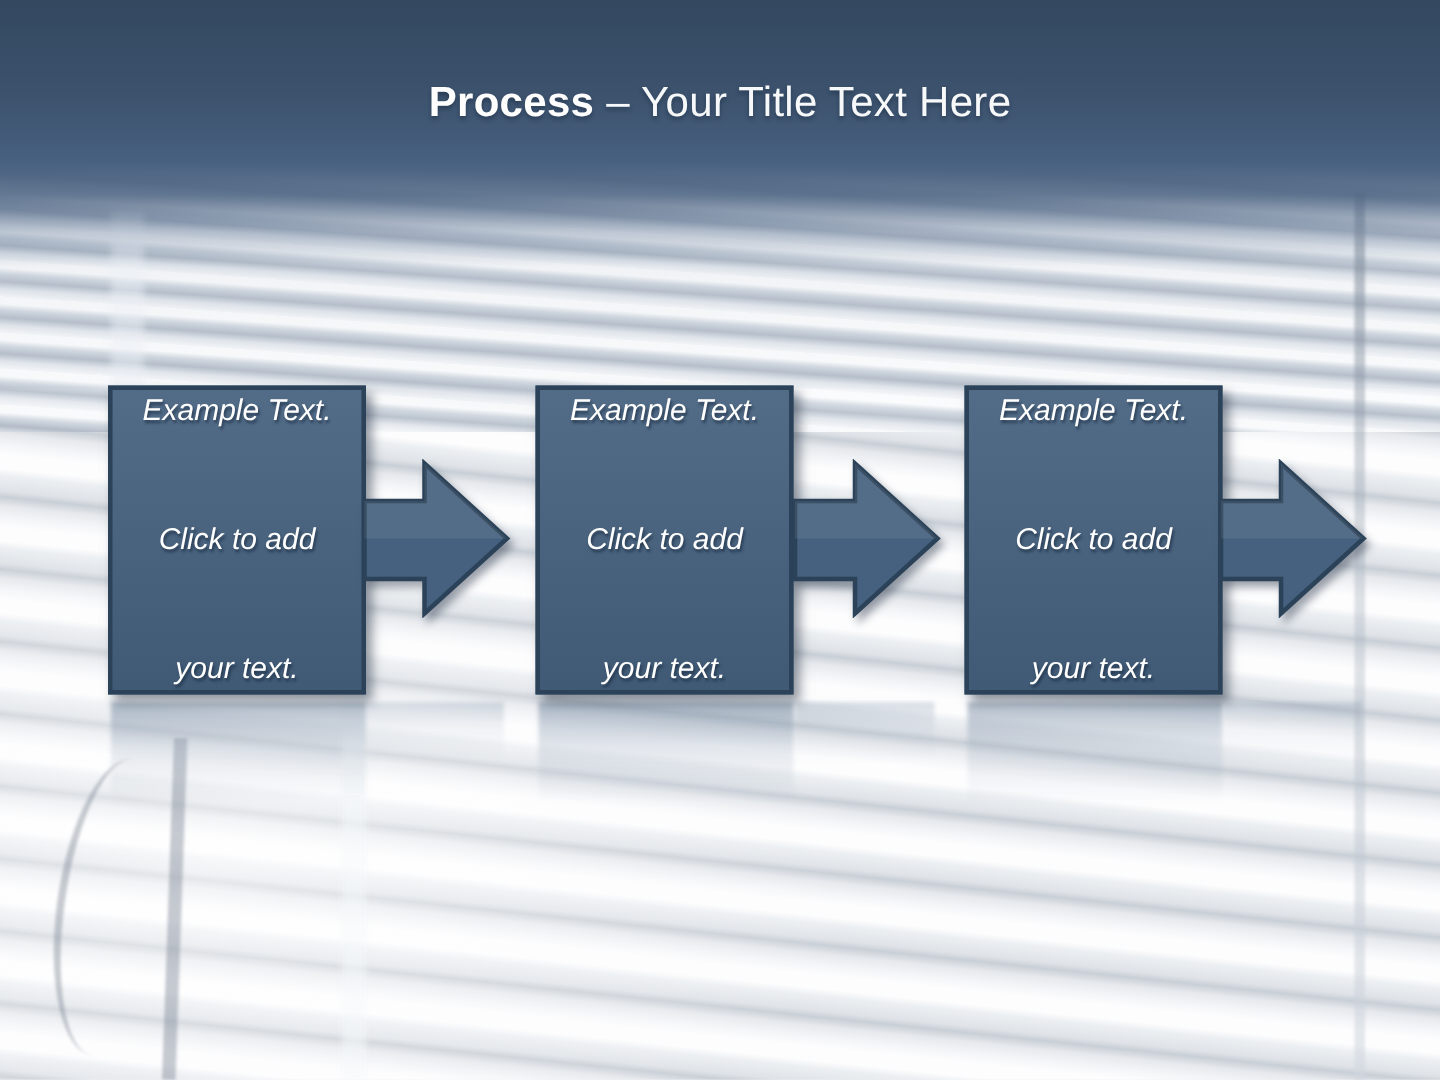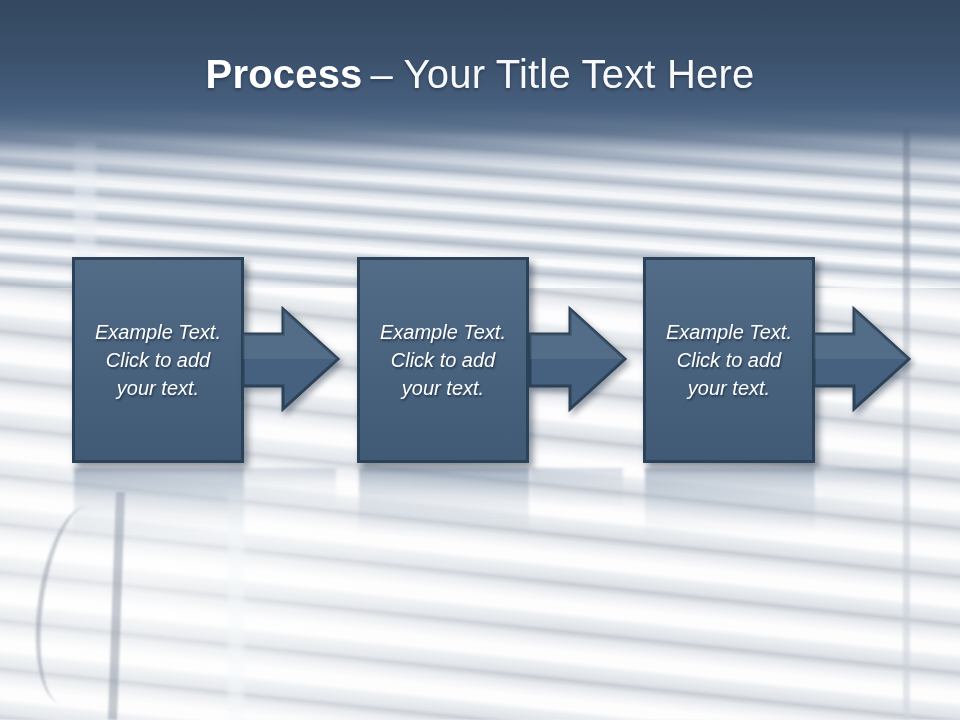--- a/index.html
+++ b/index.html
@@ -44,42 +44,42 @@
 
   
   .header{
     position:absolute;left:0;top:0;width:100%;height:178px;z-index:2;
     background:linear-gradient(180deg,
       var(--header_top,#33485f) 0%, #3c526d 35%, var(--header_bottom,#47607f) 60%,
       rgba(78,101,131,0.85) 73%, rgba(110,130,158,0.35) 87%, rgba(150,165,185,0) 100%);
   }
   .title{
     position:absolute;left:0;top:52px;width:100%;text-align:center;z-index:3;
-    color:#f6f8fa;font-size:40px;letter-spacing:0.2px;
+    color:#f6f8fa;font-size:28px;letter-spacing:0.2px;
     text-shadow:0 2px 3px rgba(18,32,50,0.45);
   }
   .title .bold{font-weight:bold;color:#ffffff;}
   .title .rest{font-weight:normal;margin-left:8px;}
 
   
   .refl{position:absolute;z-index:1;filter:blur(1.5px);
     background:linear-gradient(180deg, rgba(122,142,165,0.55), rgba(158,173,190,0.26) 45%, rgba(200,210,220,0) 100%);}
   .refl.box{top:468px;width:170px;height:68px;}
   .refl.arr{top:468px;width:92px;height:40px;opacity:0.5;}
   .refl1{left:74px;}  .refl1a{left:244px;}
   .refl2{left:359px;} .refl2a{left:531px;}
   .refl3{left:645px;} .refl3a{left:816px;}
 
   
   .step-box{
     position:absolute;top:257px;width:172px;height:206px;z-index:3;
     box-sizing:border-box;border:3px solid var(--shape_border,#2b4258);
     background:linear-gradient(180deg, rgba(255,255,255,0.07), rgba(0,0,0,0.07)), var(--shape_fill,#45617f);
     box-shadow:4px 5px 7px rgba(35,48,65,0.5);
-    display:flex;flex-direction:column;justify-content:center;align-items:center;
+    display:flex;flex-direction:column;justify-content:space-between;align-items:center;
     color:var(--text,#ffffff);font-style:italic;font-size:20px;line-height:28px;
     text-shadow:1px 2px 2px rgba(20,35,55,0.65);text-align:center;
     cursor:pointer;
   }
   .box1{left:72px;} .box2{left:357px;} .box3{left:643px;}
 
   
   .flow-arrow{position:absolute;top:306px;z-index:3;
     filter:drop-shadow(3px 4px 3px rgba(40,52,70,0.45));}
   .arr1{left:241px;} .arr2{left:528px;} .arr3{left:812px;}

